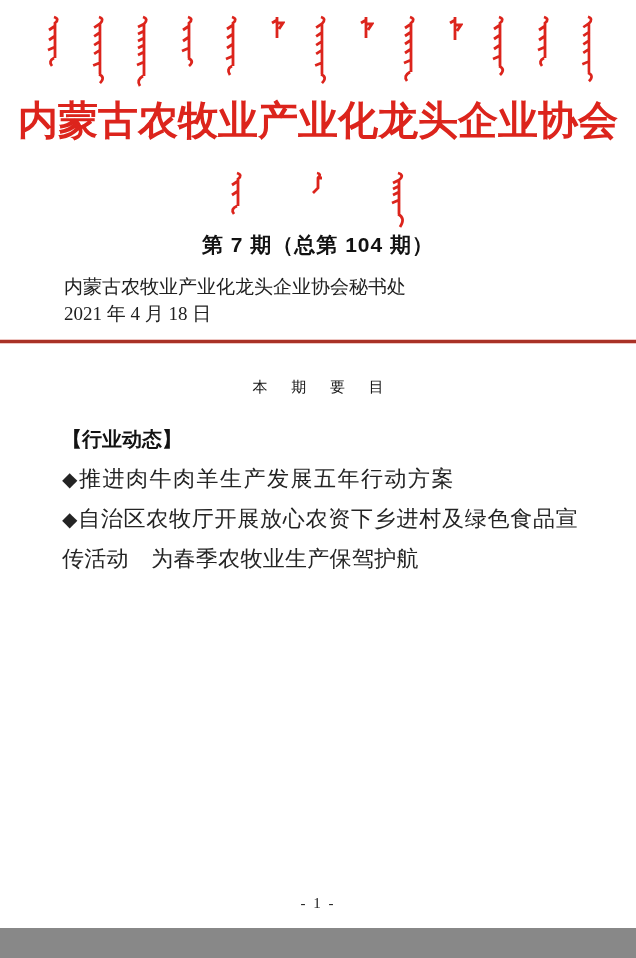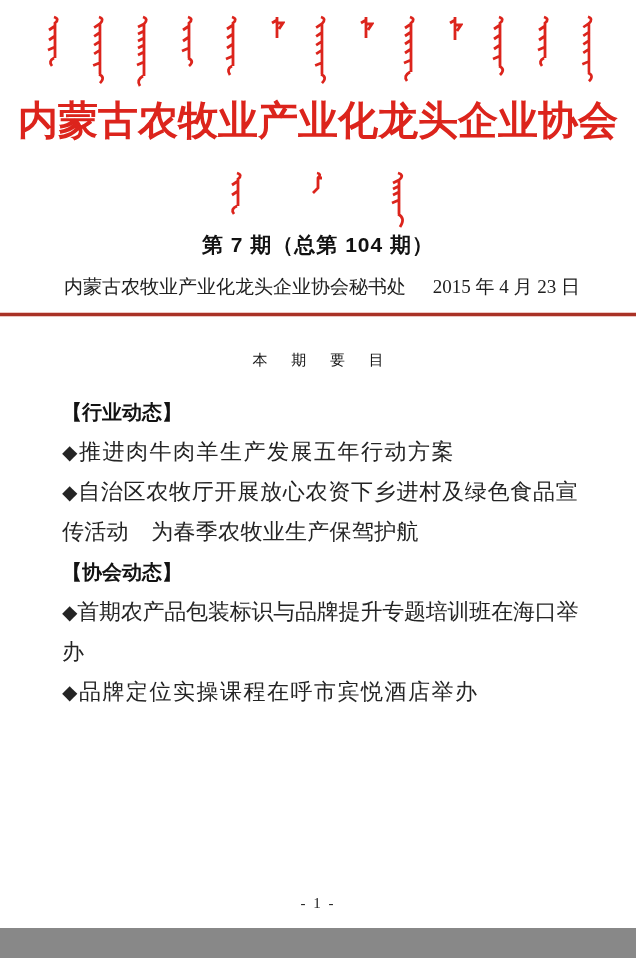--- a/index.html
+++ b/index.html
@@ -66,20 +66,21 @@
     letter-spacing:1px;
   }
   .pub-row{
     margin-top:15px;
     padding:0 56px 0 64px;
     display:flex;
     justify-content:space-between;
     font-size:19px;
     line-height:27px;
     color:#202020;
+    flex-direction:column;
   }
   .red-rule{
     margin-top:13px;
     height:3px;
     width:100%;
     background:var(--rule-red);
     box-shadow:0 1px 0 #eec6c2, 0 -1px 0 #eec6c2;
   }
   
   .toc-title{
@@ -183,38 +184,33 @@
     <svg width="18" height="60" viewBox="0 0 18 60">
         <path class="mg" d="M9 3 q7 2 1 7 V44 M10 10 l-6 3 M10 16 l-6 3 M10 22 l-6 3 M10 30 l-7 3 M9 44 q8 4 2 13"></path>
       </svg>
   </div>
 
 
   <div class="issue-line">第 7 期（总第 104 期）</div>
 
   <div class="pub-row">
     <span>内蒙古农牧业产业化龙头企业协会秘书处</span>
-    <span>2015 年 4 月 23 日</span>
+    <span>2021 年 4 月 18 日</span>
   </div>
 
   <div class="red-rule"></div>
 
   <div class="toc-title">本 期 要 目</div>
 
   <div class="content">
 
     <section>
       <h3 class="first">【行业动态】</h3>
       <p class="item ls-body"><span class="bullet">◆</span><span>推进肉牛肉羊生产发展五年行动方案</span></p>
       <p class="item ls-wide"><span class="bullet">◆</span><span>自治区农牧厅开展放心农资下乡进村及绿色食品宣传活动　为春季农牧业生产保驾护航</span></p>
     </section>
 
-    <section>
-      <h3>【协会动态】</h3>
-      <p class="item ls-tight"><span class="bullet">◆</span><span>首期农产品包装标识与品牌提升专题培训班在海口举办</span></p>
-      <p class="item ls-body"><span class="bullet">◆</span><span>品牌定位实操课程在呼市宾悦酒店举办</span></p>
-    </section>
 
   </div>
 
   <div class="page-footer">- 1 -</div>
 
 </div>
 
 </body></html>

